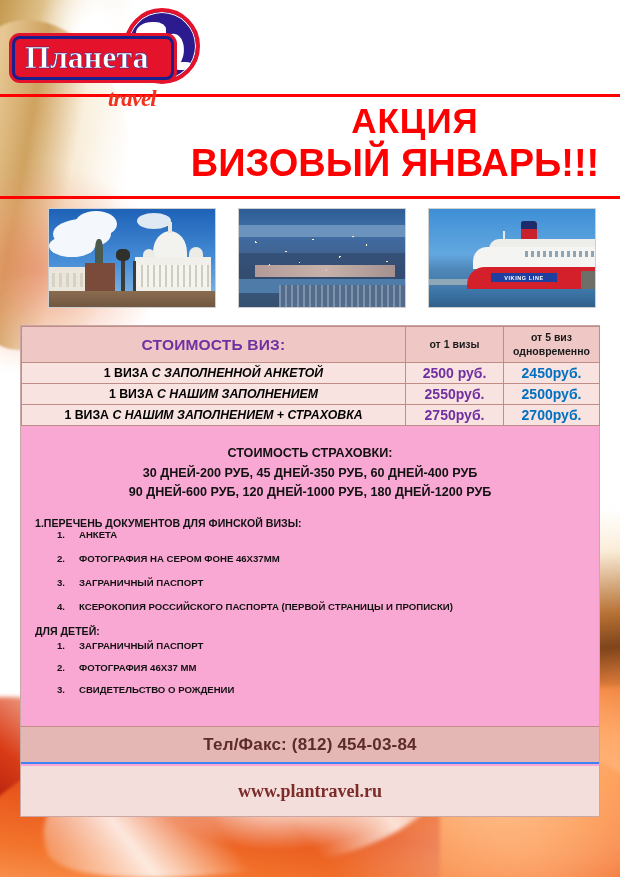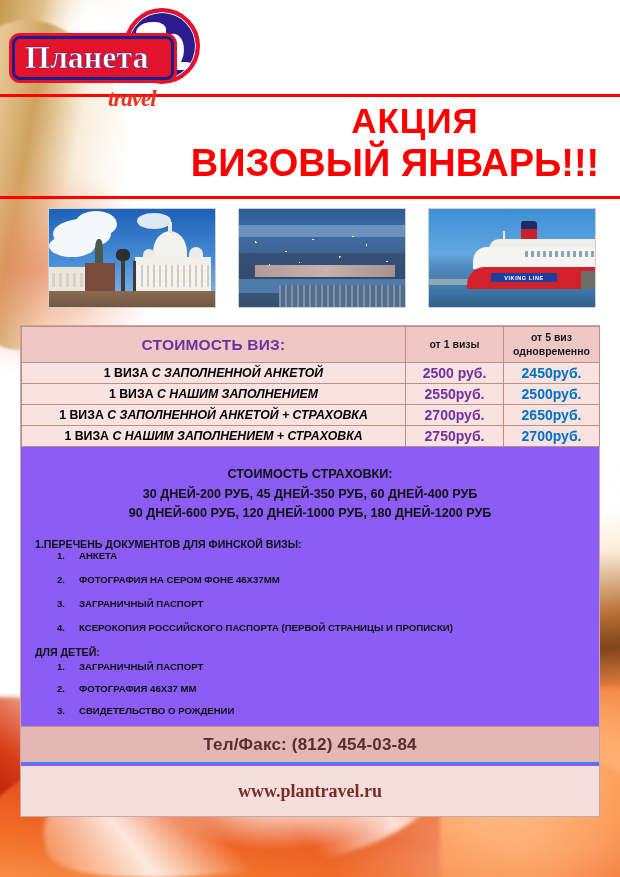--- a/index.html
+++ b/index.html
@@ -239,21 +239,21 @@
     background: #1E3FA0; display: flex; align-items: center; justify-content: center;
   }
   .p3 .brandbar span { font-size: 5.5px; color: #fff; font-weight: bold; letter-spacing: .6px; }
   .p3 .sea3 { position:absolute; left:0; top:80px; width:168px; height:20px; background: linear-gradient(180deg,#3E79AC,#2F5E87); }
   .p3 .dock { position:absolute; left:0; top:70px; width:40px; height:6px; background:#8fa8b8; }
   .p3 .pier { position:absolute; right:0; top:62px; width:14px; height:24px; background:#6f6f6a; }
 
   
   .panel {
     position: absolute; left: 20px; top: 325px; width: 580px; height: 492px;
-    background: #8b5cf6; border: 1px solid #C9A7A4;
+    background: #f9a8d4; border: 1px solid #C9A7A4;
   }
 
   
   .ptable { width: 100%; border-collapse: collapse; table-layout: fixed; }
   .ptable th, .ptable td { border: 1px solid #C08C88; padding: 0; }
   .ptable .col-label { width: 384px; }
   .ptable .col-a { width: 98px; }
   .ptable .col-b { width: 96px; }
   .thead-row th { background: #EFC8C6; height: 36px; vertical-align: middle; }
   .th-main {
@@ -399,25 +399,20 @@
         <td class="td-label"><span class="pre">1 ВИЗА </span><span> С ЗАПОЛНЕННОЙ АНКЕТОЙ</span></td>
         <td class="td-a">2500 руб.</td>
         <td class="td-b">2450руб.</td>
       </tr>
       <tr class="prow">
         <td class="td-label"><span class="pre">1 ВИЗА </span><span> С НАШИМ ЗАПОЛНЕНИЕМ</span></td>
         <td class="td-a">2550руб.</td>
         <td class="td-b">2500руб.</td>
       </tr>
       <tr class="prow">
-        <td class="td-label"><span class="pre">1 ВИЗА </span><span>С ЗАПОЛНЕННОЙ АНКЕТОЙ + СТРАХОВКА</span></td>
-        <td class="td-a">2700руб.</td>
-        <td class="td-b">2650руб.</td>
-      </tr>
-      <tr class="prow">
         <td class="td-label"><span class="pre">1 ВИЗА </span><span>С НАШИМ ЗАПОЛНЕНИЕМ + СТРАХОВКА</span></td>
         <td class="td-a">2750руб.</td>
         <td class="td-b">2700руб.</td>
       </tr>
     </tbody>
   </table>
 
   <div class="ins">
     <div class="t">СТОИМОСТЬ СТРАХОВКИ:</div>
     <div class="t">30 ДНЕЙ-200 РУБ,    45 ДНЕЙ-350 РУБ,    60 ДНЕЙ-400 РУБ</div>

